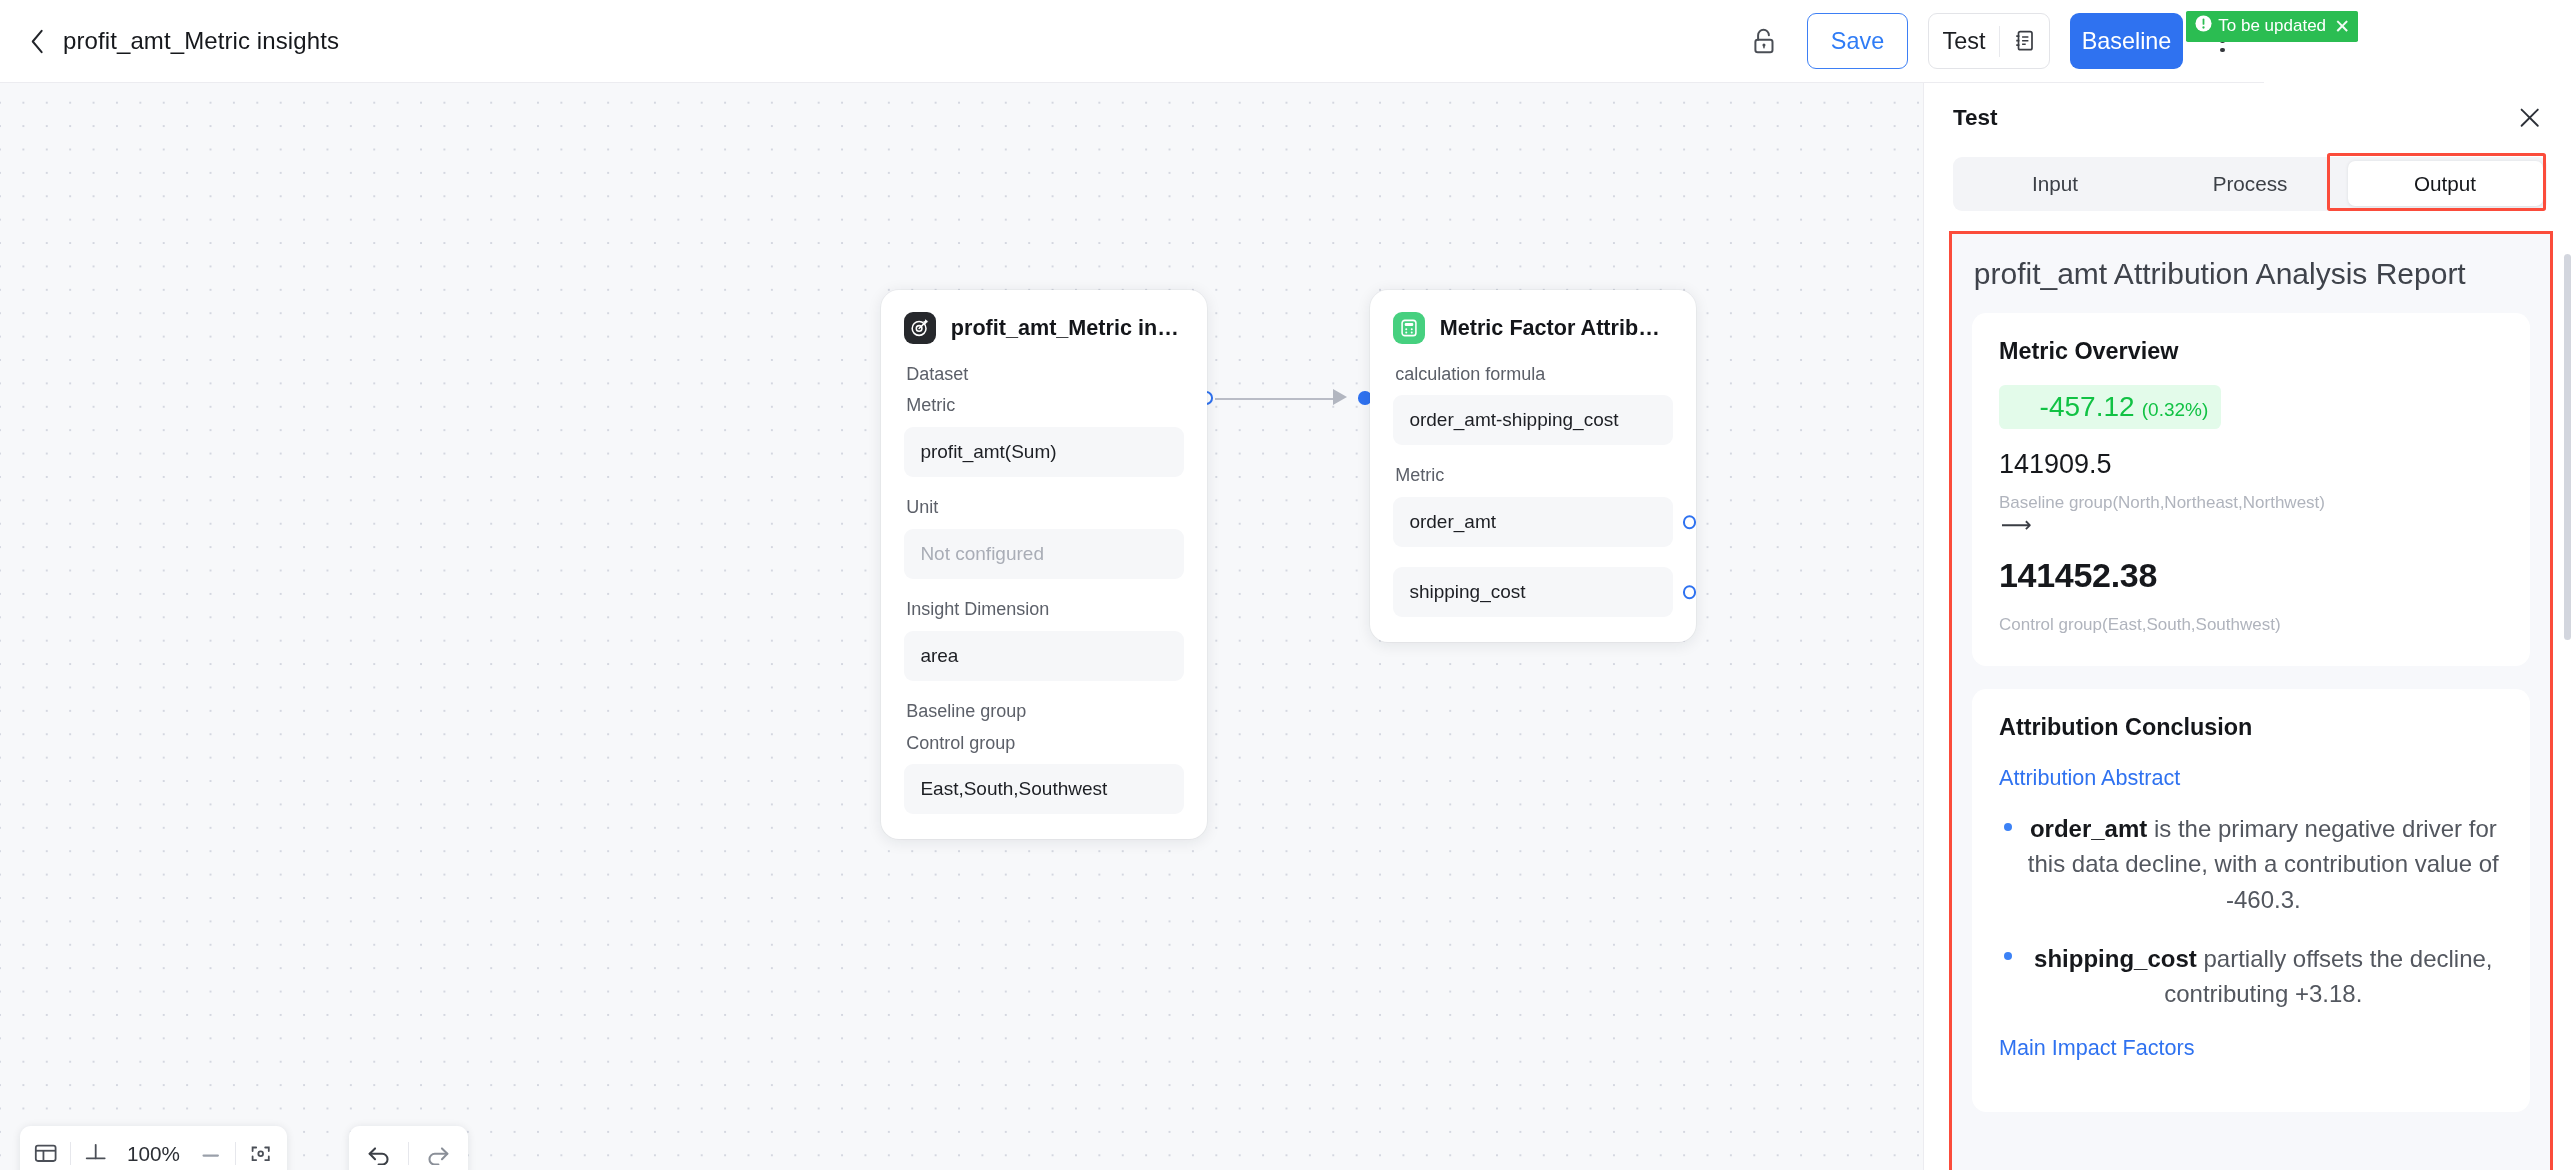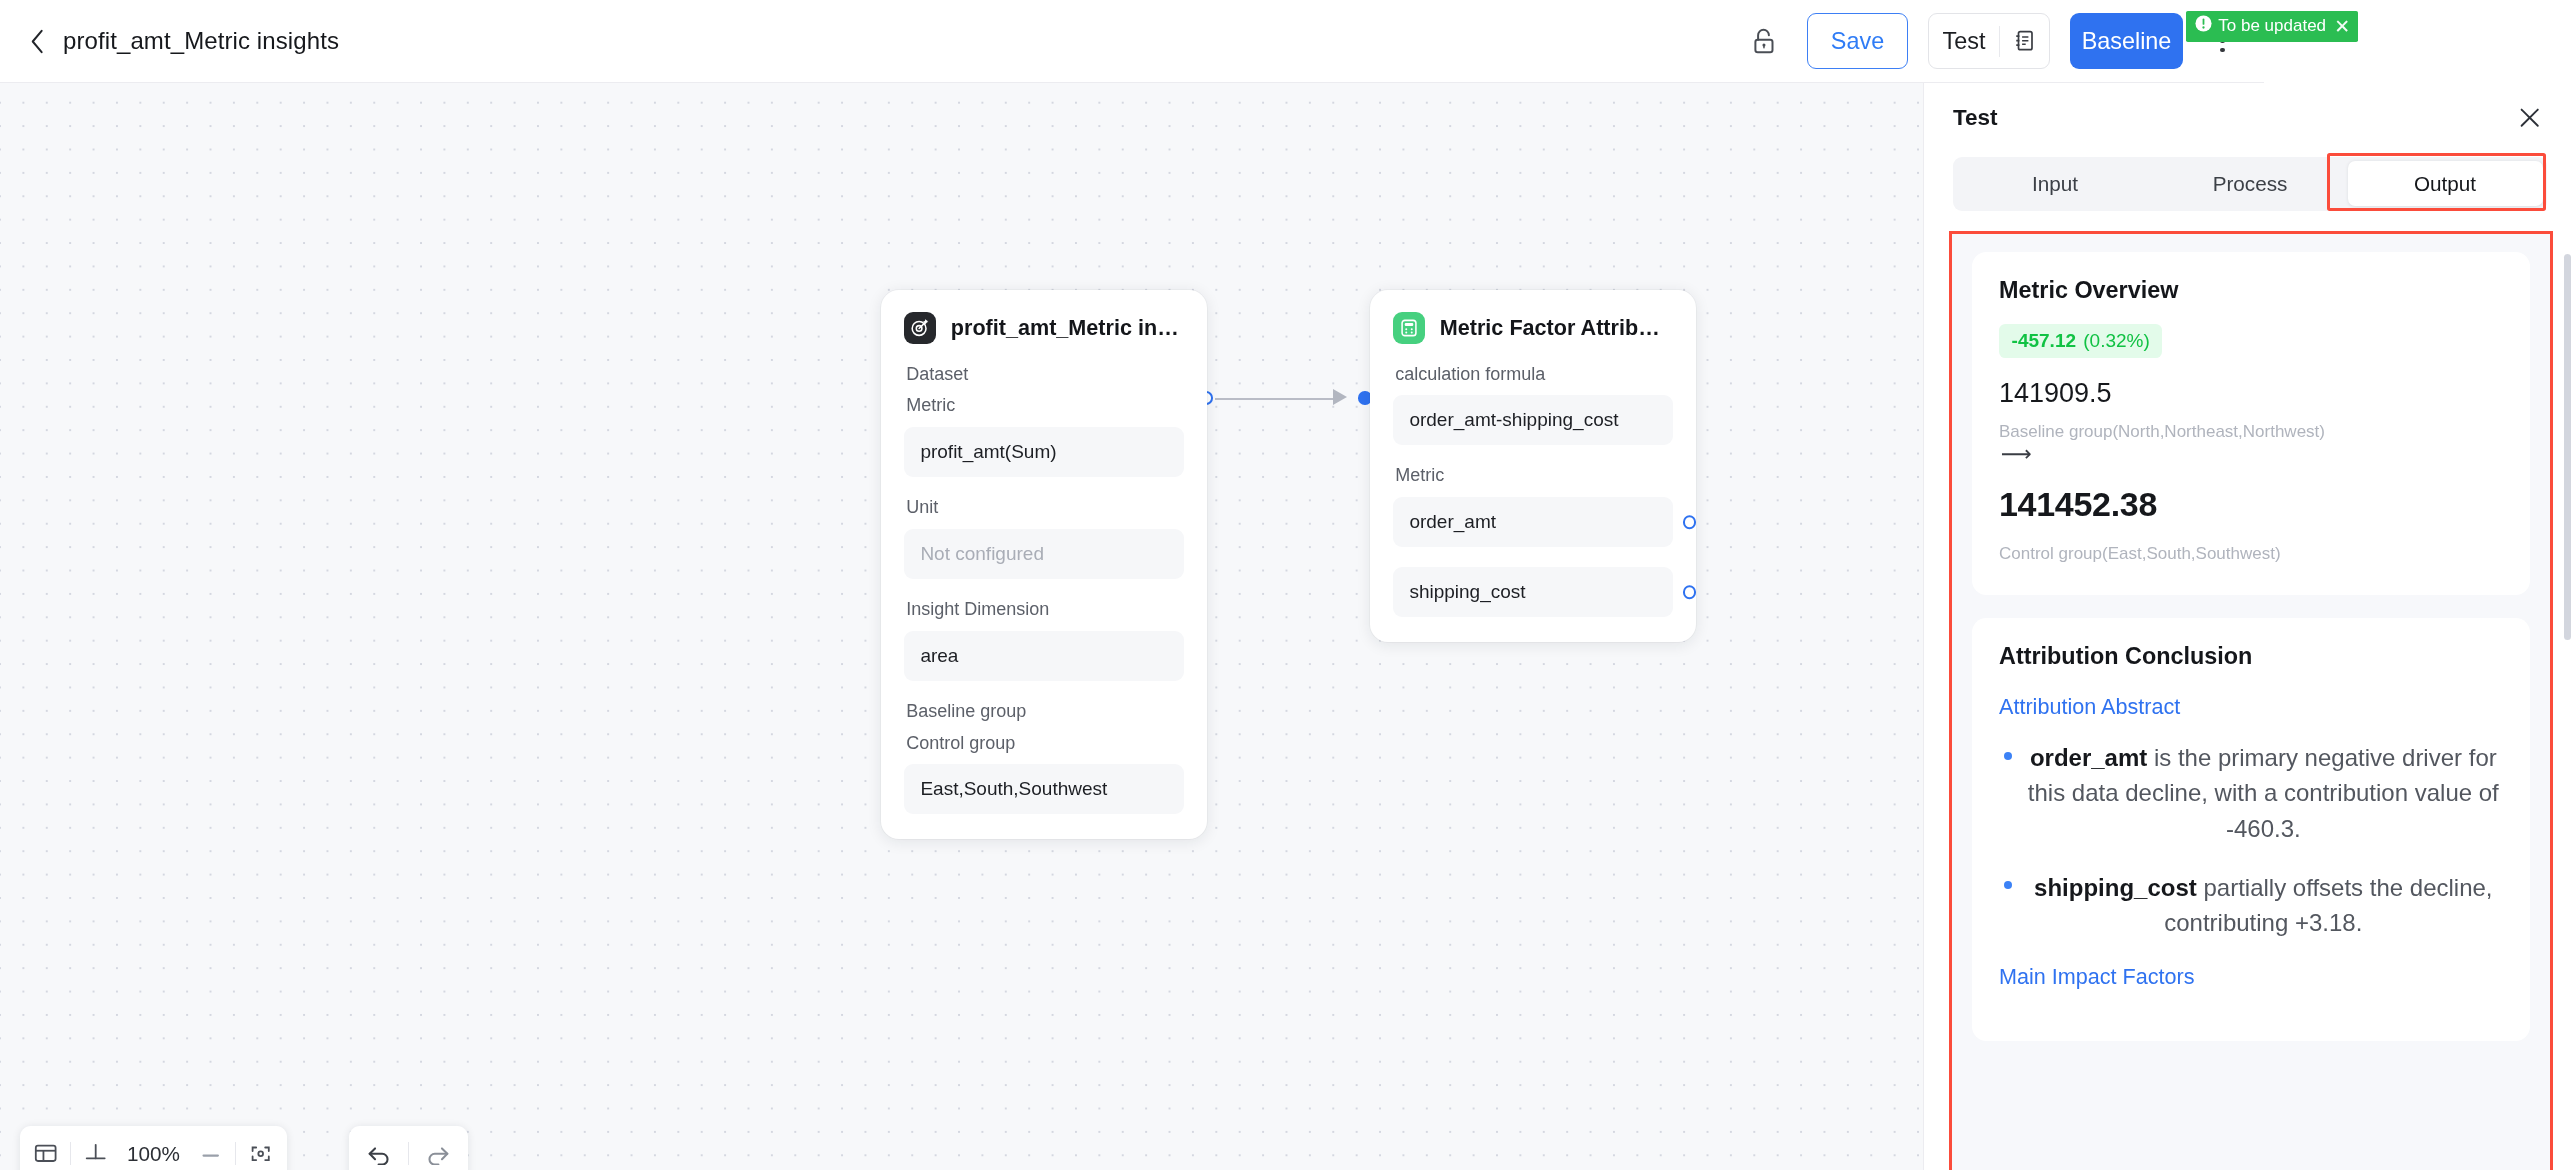--- a/index.html
+++ b/index.html
@@ -247,21 +247,21 @@
     border-radius: 14.4px;
     padding: 25px 27px 31px 27px;
     margin-bottom: 23.4px;
   }
   .rcard h3 { font-size: 23.4px; color: #14161a; margin-bottom: 20px; }
   .delta-pill {
     display: inline-flex; align-items: baseline; gap: 7.2px;
     background: #e3fbea; border-radius: 6.3px;
     padding: 6.3px 12.6px; margin-bottom: 20px;
   }
-  .delta-main { color: #11c244; font-size: 19px; font-weight: bold; }
+  .delta-main { color: #11c244; font-size: 28px; font-weight: normal; margin-left: 28px; }
   .delta-pct  { color: #11c244; font-size: 19px; }
   .big-1 { font-size: 27px; color: #16181c; margin-bottom: 12.6px; }
   .sub-grey { font-size: 17px; color: #b0b4bd; line-height: 1.2; }
   .arrow-glyph { font-size: 21.6px; color: #3a3d44; line-height: 1; display: block; margin: 0.9px 0 20px 1.8px;}
   .big-2 { font-size: 34px; color: #16181c; font-weight: bold; margin-bottom: 20px; letter-spacing: -0.3px; }
 
   .blue-h { color: #2f72f0; font-size: 21.6px; font-weight: normal; margin: 23.4px 0 20px 0; }
   ul.bullets { list-style: none; }
   ul.bullets li {
     position: relative;
@@ -474,20 +474,21 @@
   <div class="tabs">
     <div class="tab">Input</div>
     <div class="tab">Process</div>
     <div class="tab active">Output</div>
     <div class="tab-highlight"></div>
   </div>
 
   <div class="report-wrap">
     <div class="report-scroll">
 
+      <div class="report-title">profit_amt Attribution Analysis Report</div>
 
       <div class="rcard">
         <h3>Metric Overview</h3>
         <div class="delta-pill">
           <span class="delta-main">-457.12</span>
           <span class="delta-pct">(0.32%)</span>
         </div>
         <div class="big-1">141909.5</div>
         <div class="sub-grey">Baseline group(North,Northeast,Northwest)</div>
         <span class="arrow-glyph">⟶</span>

